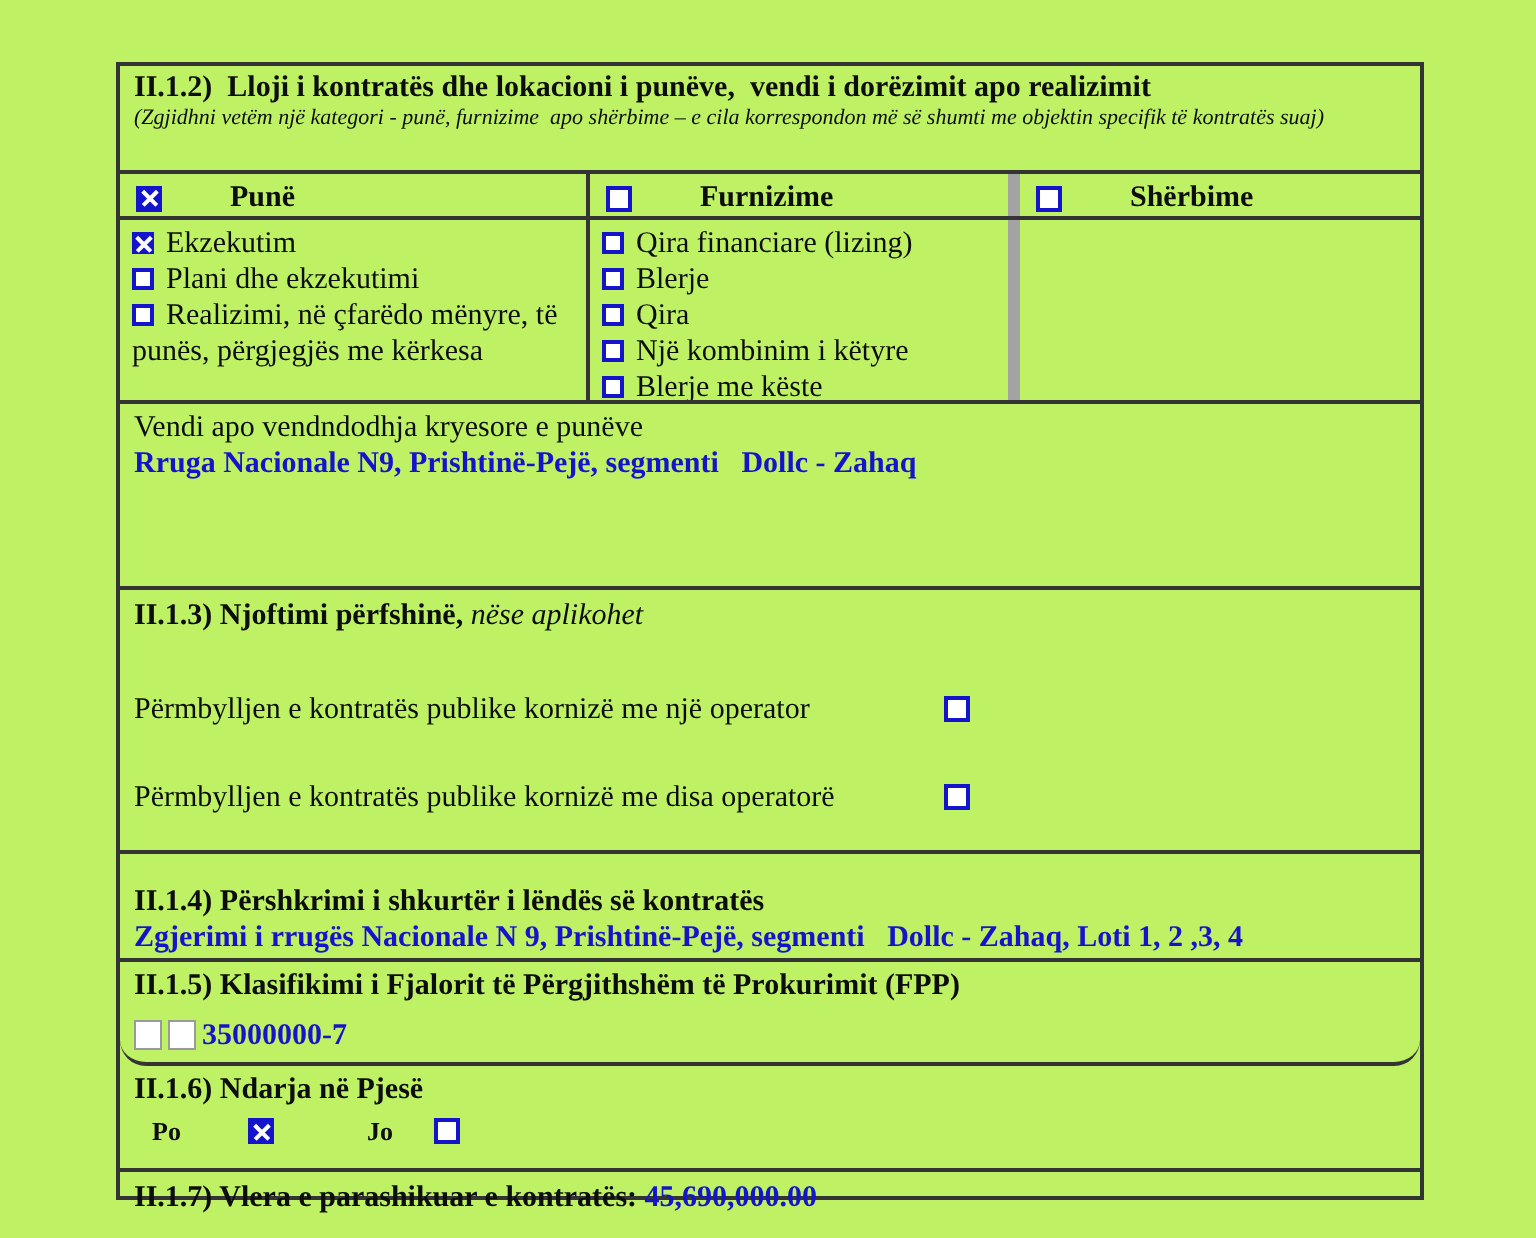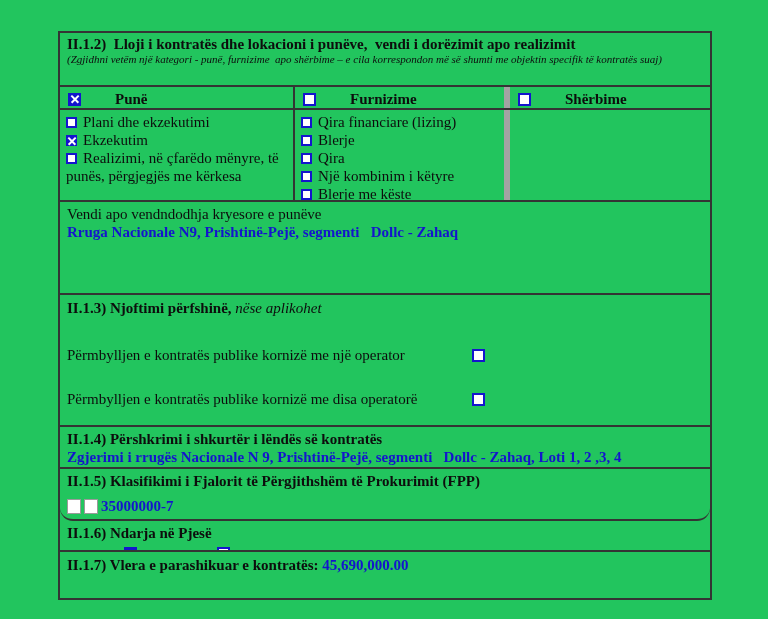--- a/index.html
+++ b/index.html
@@ -1,32 +1,32 @@
 <!DOCTYPE html>
 <html><head>
 <meta charset="utf-8">
 <style>
   * { margin:0; padding:0; box-sizing:border-box; }
   html,body { width:768px; height:619px; background:#ffffff; }
   body { font-family:"Liberation Serif","DejaVu Serif",serif; color:#0d0d0d; }
-  .sheet { position:relative; width:768px; height:619px; background:#22c55e; overflow:hidden; }
+  .sheet { position:relative; width:768px; height:619px; background:#bef264; overflow:hidden; }
   .doc-table {
     position:absolute; left:58px; top:31px; width:654px; height:569px;
     border:2px solid #343434; font-size:15px; line-height:1.2;
   }
   .row { border-bottom:2px solid #343434; position:relative; overflow:hidden; }
   .row:last-child { border-bottom:none; }
   .row-a { height:54px; padding:2px 8px 0 7px; }
   .row-b { height:23px; }
   .row-c { height:92px; }
   .row-d { height:93px; padding:3px 8px 0 7px; }
   .row-e { height:132px; padding:4px 24px 0 7px; }
-  .row-f { height:42px; padding:3px 8px 0 7px; }
+  .row-f { height:42px; padding:3px 8px 0 7px;margin-top:12px; }
   .row-g { height:52px; padding:3px 8px 0 7px;border-radius:13px; }
-  .row-h { height:31px; padding:3px 8px 0 7px; }
+  .row-h { height:53px; padding:3px 8px 0 7px; }
   .row-i { height:38px; padding:4px 8px 0 7px; }
   .cols { display:flex; height:100%; }
   .col-1 { width:235px; border-right:2px solid #343434; }
   .col-2 { width:215px; border-right:6px solid #a3a3a3; }
   .col-3 { flex:1; }
   .bold { font-weight:bold; }
   .italic { font-style:italic; }
   .prewrap { white-space:pre-wrap; }
   .title { font-weight:bold; white-space:pre-wrap; }
   .note { font-style:italic; white-space:pre-wrap; font-size:11px; }
@@ -90,22 +90,22 @@
         <div class="col-3 cat">
           <span class="cb cb-lg"></span>
           <span class="cat-label">Shërbime</span>
         </div>
       </div>
     </div>
 
     <div class="row row-c">
       <div class="cols">
         <div class="col-1 optlist">
+          <div class="opt"><span class="cb checked"></span><span>Ekzekutim</span></div>
           <div class="opt"><span class="cb"></span><span>Plani dhe ekzekutimi</span></div>
-          <div class="opt"><span class="cb checked"></span><span>Ekzekutim</span></div>
           <div class="opt"><span class="cb"></span><span>Realizimi, në çfarëdo mënyre, të punës, përgjegjës me kërkesa</span></div>
         </div>
         <div class="col-2 optlist">
           <div class="opt"><span class="cb"></span><span>Qira financiare (lizing)</span></div>
           <div class="opt"><span class="cb"></span><span>Blerje</span></div>
           <div class="opt"><span class="cb"></span><span>Qira</span></div>
           <div class="opt"><span class="cb"></span><span>Një kombinim i këtyre</span></div>
           <div class="opt"><span class="cb"></span><span>Blerje me këste</span></div>
         </div>
         <div class="col-3"></div>

